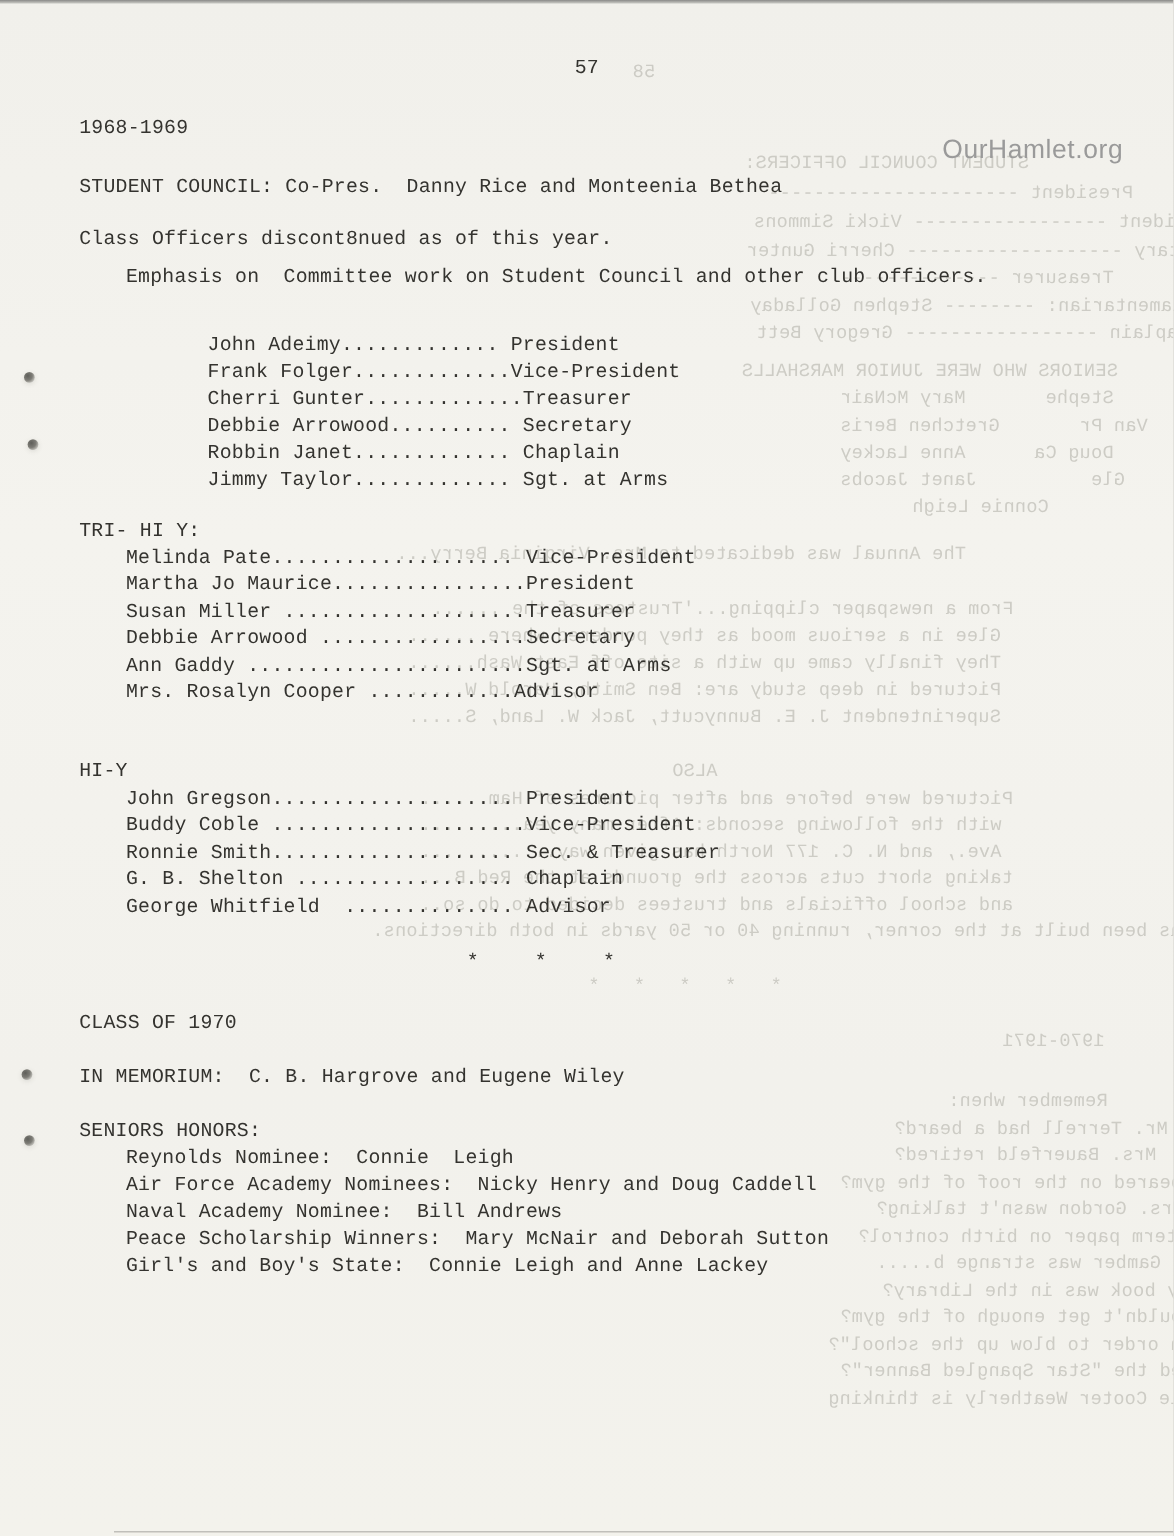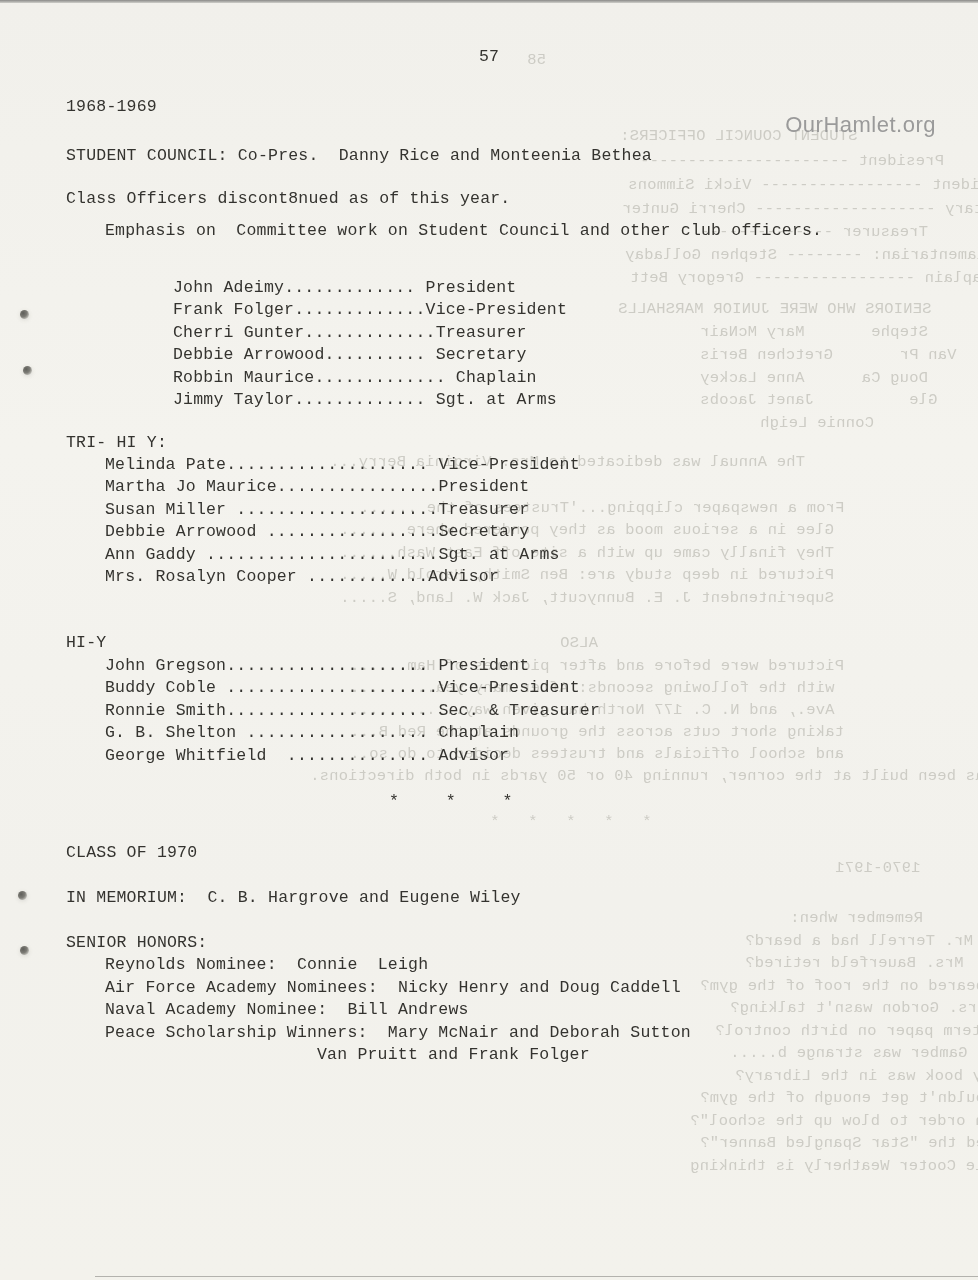--- a/index.html
+++ b/index.html
@@ -155,21 +155,21 @@
   <div class="list" style="top:277px;left:173px">
 
       <div class="row"><span>John Adeimy</span><span>.............</span><span> President</span></div>
 
       <div class="row"><span>Frank Folger</span><span>.............</span><span>Vice-President</span></div>
 
       <div class="row"><span>Cherri Gunter</span><span>.............</span><span>Treasurer</span></div>
 
       <div class="row"><span>Debbie Arrowood</span><span>..........</span><span> Secretary</span></div>
 
-      <div class="row"><span>Robbin Maurice</span><span>.............</span><span> Chaplain</span></div>
+      <div class="row"><span>Robbin Janet</span><span>.............</span><span> Chaplain</span></div>
 
       <div class="row"><span>Jimmy Taylor</span><span>.............</span><span> Sgt. at Arms</span></div>
     </div>
 
   <div class="t" style="top:432px;left:66px">TRI- HI Y:</div>
   <div class="list" style="top:454px;left:105px">
 
       <div class="row"><span>Melinda Pate</span><span>....................</span><span> Vice-President</span></div>
 
       <div class="row"><span>Martha Jo Maurice</span><span>................</span><span>President</span></div>
@@ -197,29 +197,29 @@
 
       <div class="row"><span>George Whitfield</span><span>  ..............</span><span> Advisor</span></div>
     </div>
 
   <div class="t stars" style="top:791px;left:389px">*  *  *</div>
 
   <div class="t" style="top:842px;left:66px">CLASS OF 1970</div>
 
   <div class="t" style="top:887px;left:66px"><span>IN MEMORIUM:</span><span>  C. B. Hargrove and Eugene Wiley</span></div>
 
-  <div class="t" style="top:932px;left:66px">SENIOR HONORS:</div>
+  <div class="t" style="top:932px;left:66px">SENIORS HONORS:</div>
   <div class="list honors" style="top:954px;left:105px">
 
       <div class="row"><span>Reynolds Nominee:</span><span>  Connie  Leigh</span></div>
 
 
       <div class="row"><span>Air Force Academy Nominees:</span><span>  Nicky Henry and Doug Caddell</span></div>
 
       <div class="row"><span>Naval Academy Nominee:</span><span>  Bill Andrews</span></div>
 
       <div class="row"><span>Peace Scholarship Winners:</span><span>  Mary McNair and Deborah Sutton</span></div>
 
-
-      <div class="row" style="padding-left: 212px;"><span></span><span>Van Pruitt and Frank Folger</span></div>
+      <div class="row"><span>Girl's and Boy's State:</span><span>  Connie Leigh and Anne Lackey</span></div>
+
     </div>
 
 </div>
 
 </body></html>

